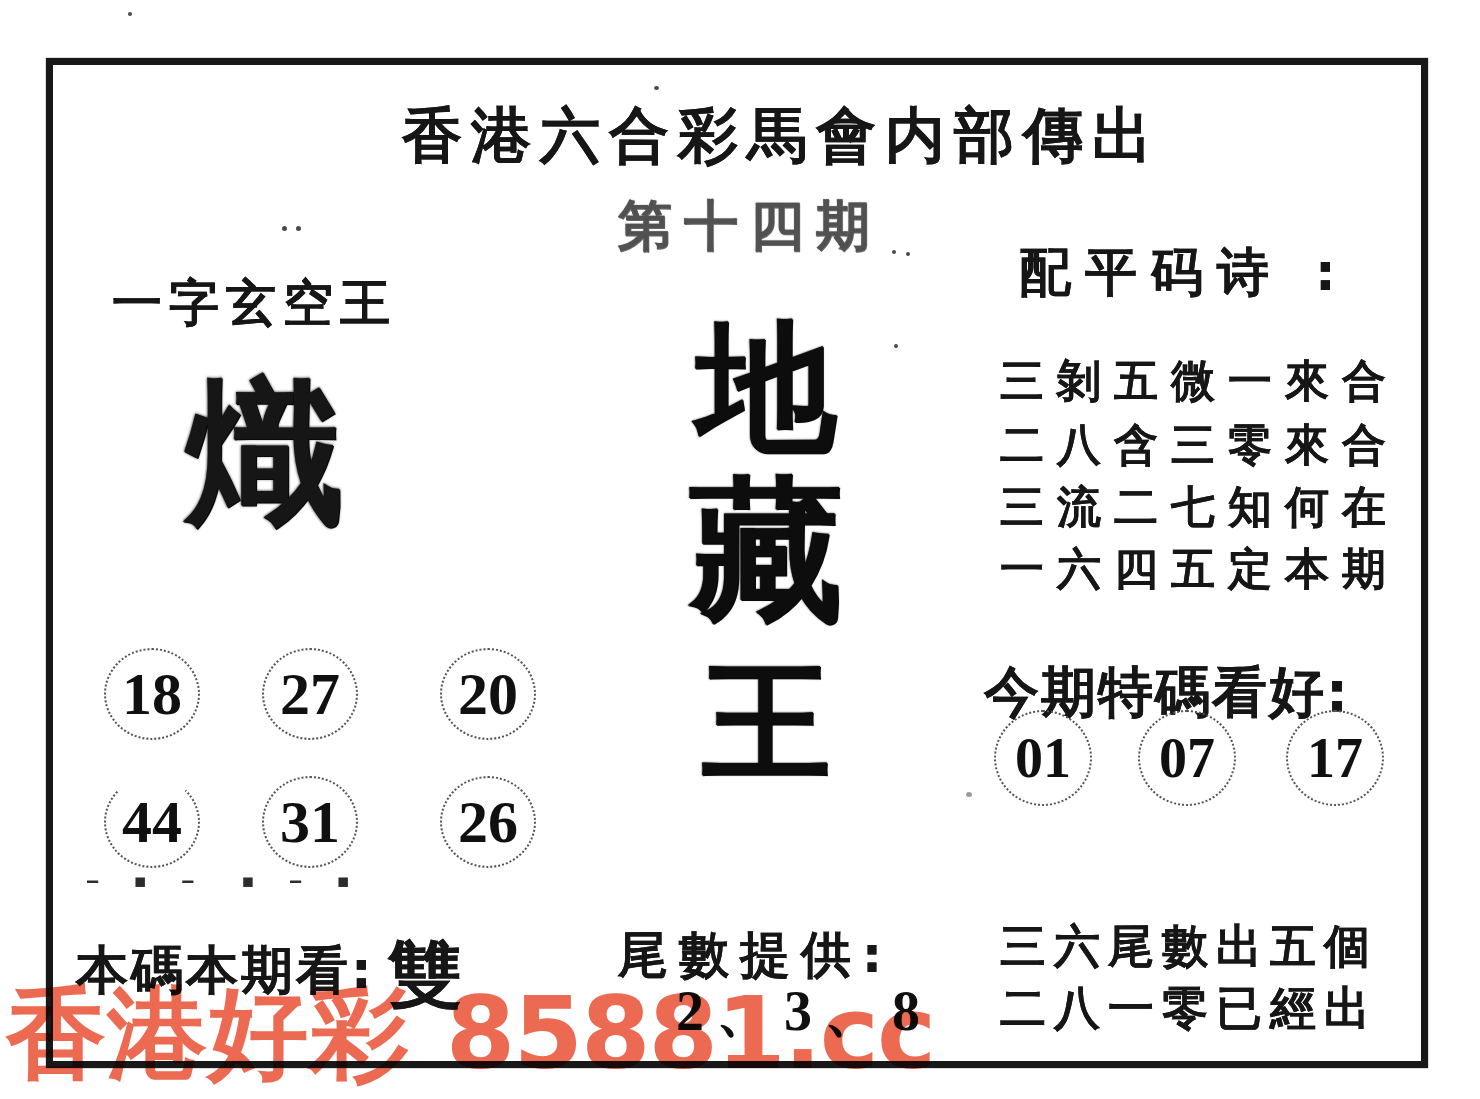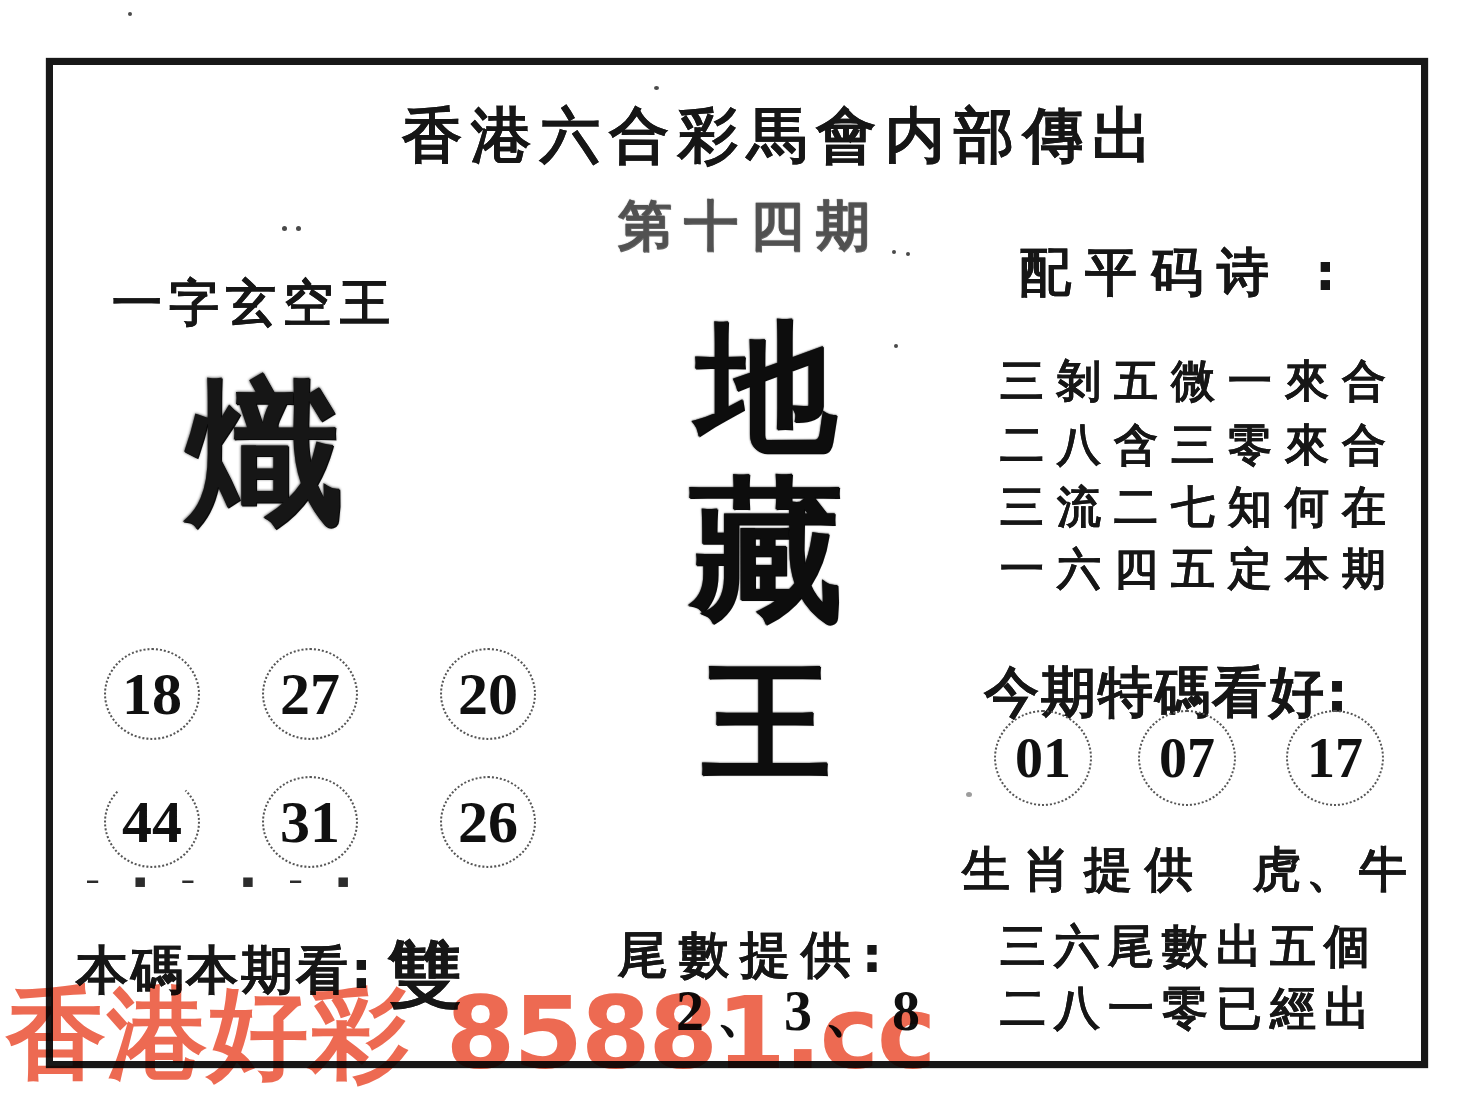--- a/index.html
+++ b/index.html
@@ -95,24 +95,20 @@
       <span>01</span>
       </div>
     <div class="circle" style="left:1138px;top:710px;">
       <span>07</span>
       </div>
     <div class="circle" style="left:1286px;top:710px;">
       <span>17</span>
       </div>
   </div>
 
-  <div class="abs" style="left:962px;top:838px;">
-    <span class="cjk" style="font-size:48px;letter-spacing:13px;">生肖提供</span>
-    <span class="cjk" style="font-size:48px;letter-spacing:5px;margin-left:42px;">虎、牛</span>
-  </div>
 
   <div class="abs" style="left:76px;top:926px;">
     <span class="cjk" style="font-size:52px;letter-spacing:3px;">本碼本期看:</span>
     <span class="cjk" style="font-size:74px;margin-left:8px;vertical-align:-12px;font-weight:900;">雙</span>
   </div>
 
   <div class="abs cjk" style="left:618px;top:914px;font-size:50px;letter-spacing:11px;margin-top:8px;">尾數提供:</div>
   <div class="abs serifnum" style="left:676px;top:974px;font-size:56px;letter-spacing:12px;">2、3、8</div>
 
   <div class="abs cjk" style="left:1000px;top:916px;font-size:46px;letter-spacing:8px;">三六尾數出五個</div>

